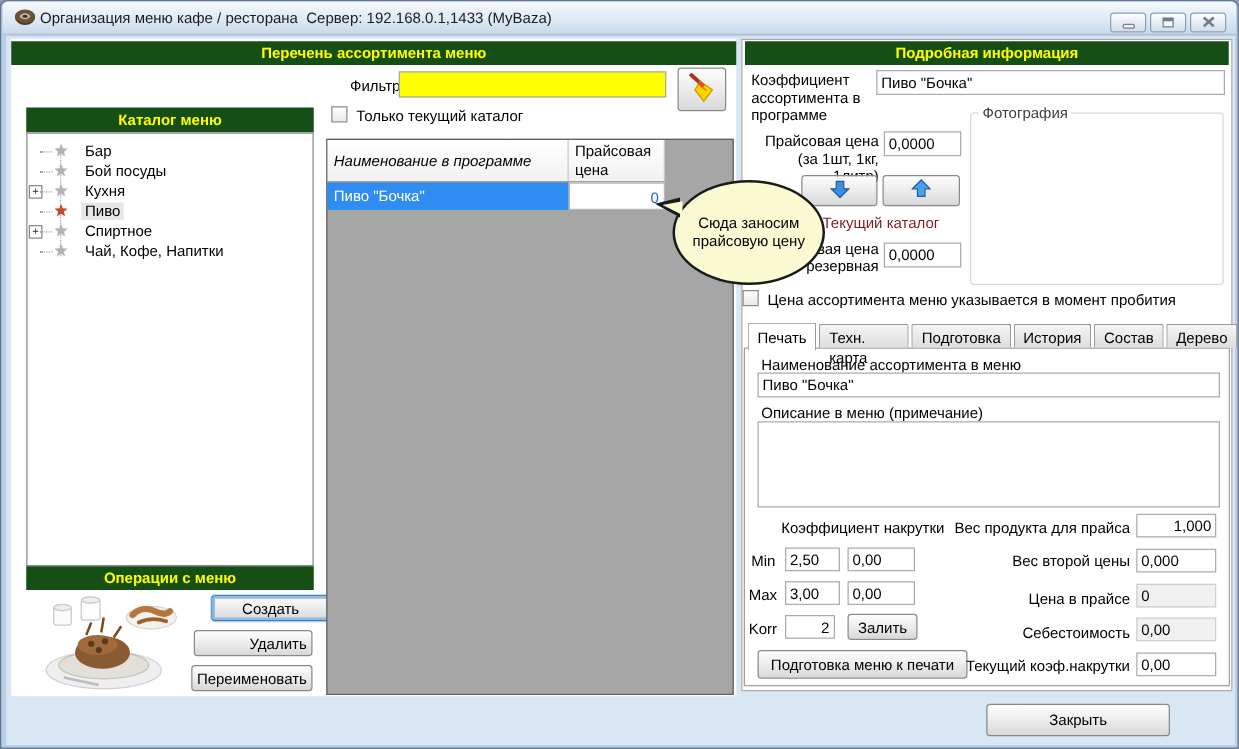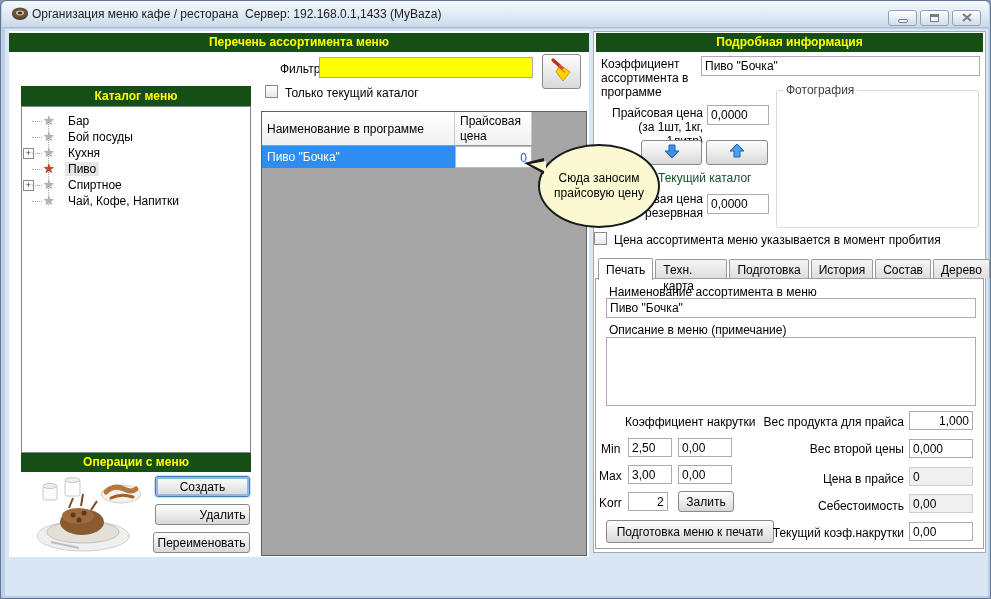--- a/index.html
+++ b/index.html
@@ -34,21 +34,21 @@
   .panel-left  { position:absolute; left:8px;  top:30px; width:580px; height:526px; background:#fff; }
   .panel-right { position:absolute; left:592px; top:30px; width:393px; height:522px; background:#fff; border:1px solid #a9a9a9; }
 
   .ghdr {
     position:absolute; background:#164f16; color:#ffff00; font-weight:bold;
     text-align:center; line-height:19px; height:19px; font-size:12px;
   }
 
   .lbl { position:absolute; line-height:14px; }
   .lbl.right { text-align:right; }
-  .maroon { color:#14532d; }
+  .maroon { color:#7f1d1d; }
 
   .inp {
     position:absolute; border:1px solid #a5acb5; background:#fff;
     font-family:"Liberation Sans", sans-serif; font-size:12px; padding:1px 3px;
   }
   .inp.ro { background:#f0f0f0; border-color:#cfcfcf; }
   .inp.yellow { background:#ffff00; }
 
   .btn {
     position:absolute; border:1px solid #898989; border-radius:3px;
@@ -71,21 +71,21 @@
   }
   .trow .star { position:absolute; left:21px; top:0; font-size:13px; color:#b4b4b4; text-shadow:0 0 1px #8c8c8c; }
   .trow .star.red { color:#c8452a; text-shadow:0 0 1px #7e2413; }
   .tlabel { padding:0 3px; }
   .tlabel.sel { background:#e6e6e6; }
 
   
   .grid { position:absolute; left:260px; top:110px; width:326px; height:445px; background:#a6a6a6; border:1px solid #5f5f5f; }
   .ghead { position:absolute; left:0; top:0; height:34px; display:flex; background:linear-gradient(#ffffff,#f1f1f1); border-bottom:1px solid #9a9a9a; }
   .gh-cell { border-right:1px solid #c9c9c9; padding:2px 5px; }
-  .gh-cell.c1 { width:193px; display:flex; align-items:center; }
+  .gh-cell.c1 { width:193px; display:flex; align-items:center;font-style:italic; }
   .gh-cell.c2 { width:77px; line-height:15px; }
   .grow { position:absolute; left:0; top:34px; height:22px; display:flex; }
   .gc1 { width:193px; background:#2f8cf0; color:#fff; line-height:22px; padding:0 5px; }
   .gc2 { width:77px; background:#fff; color:#1464d2; line-height:22px; text-align:right; padding:0 4px; border:1px solid #b9b9b9; }
 
   
   .callout {
     position:absolute; left:537px; top:143px; width:122px; height:84px;
     background:#fbf9d2; border:2px solid #1a1a1a; border-radius:50%;
     display:flex; align-items:center; justify-content:center; text-align:center;
@@ -226,21 +226,21 @@
       <rect x="44" y="8" width="15" height="16" rx="2" fill="#fdfdfd" stroke="#c8c8c8"></rect>
       <ellipse cx="29" cy="14" rx="7" ry="2.5" fill="#eeeeee" stroke="#c8c8c8"></ellipse>
       <ellipse cx="51.5" cy="8" rx="7.5" ry="2.5" fill="#eeeeee" stroke="#c8c8c8"></ellipse>
       <ellipse cx="100" cy="22" rx="20" ry="9" fill="#f4f1ec" stroke="#d8d2c8"></ellipse>
       <path d="M85 20 q8 -8 18 -3 q8 4 12 0" stroke="#b5773d" stroke-width="5" fill="none" stroke-linecap="round"></path>
       <path d="M90 26 q10 -5 22 -1" stroke="#9c622c" stroke-width="3" fill="none" stroke-linecap="round"></path>
       <path d="M30 70 l28 6" stroke="#bdbdbd" stroke-width="2"></path>
     </svg>
   </div>
 
-  <div class="btn focus" style="left:154px; top:475px; width:95px; height:21px;">Создать</div>
+  <div class="btn focus" style="left:168px; top:475px; width:95px; height:21px;">Создать</div>
   <div class="btn" style="left:154px; top:503px; width:95px; height:21px;padding-left:40px;">Удалить</div>
   <div class="btn" style="left:152px; top:531px; width:97px; height:21px;">Переименовать</div>
 
   <div class="grid">
     <div class="ghead">
       <div class="gh-cell c1">Наименование в программе</div>
       <div class="gh-cell c2">Прайсовая цена</div>
     </div>
     <div class="grow">
       <div class="gc1">Пиво "Бочка"</div>
@@ -326,14 +326,15 @@
   <div class="lbl" style="left:598px; top:495px;">Korr</div>
   <input class="inp" style="left: 627px; top: 491px; width: 40px; height: 19px; padding-left: 28px;" value="2,5">
   <div class="btn" style="left:677px; top:490px; width:56px; height:21px;">Залить</div>
   <div class="lbl right" style="left:780px; top:498px; width:123px;">Себестоимость</div>
   <input class="inp ro" style="left: 908px; top: 493px; width: 64px; height: 19px;" readonly="" value="0,00">
 
   <div class="btn" style="left:605px; top:519px; width:168px; height:23px;">Подготовка меню к печати</div>
   <div class="lbl right" style="left:745px; top:525px; width:158px;">Текущий коэф.накрутки</div>
   <input class="inp" style="left: 908px; top: 521px; width: 64px; height: 19px;" value="0,00">
 
+  <div class="btn" style="left:788px; top:562px; width:147px; height:26px;">Закрыть</div>
 
 </div>
 
 </body></html>

